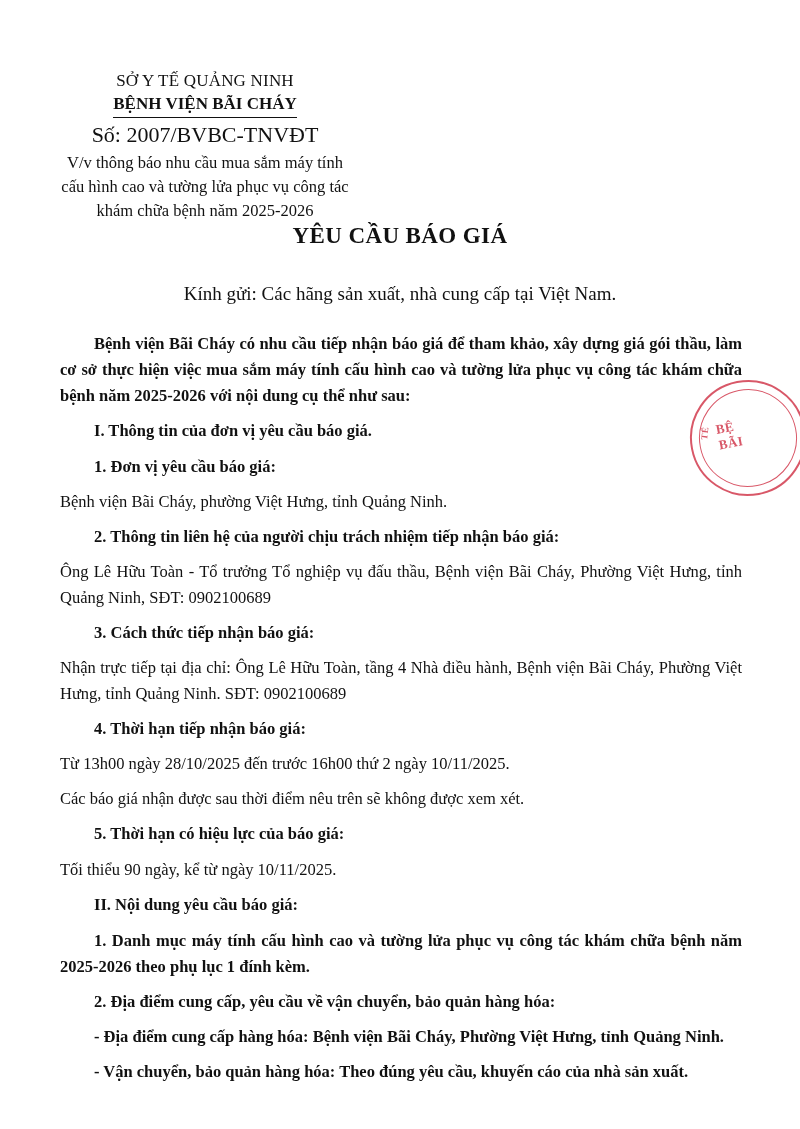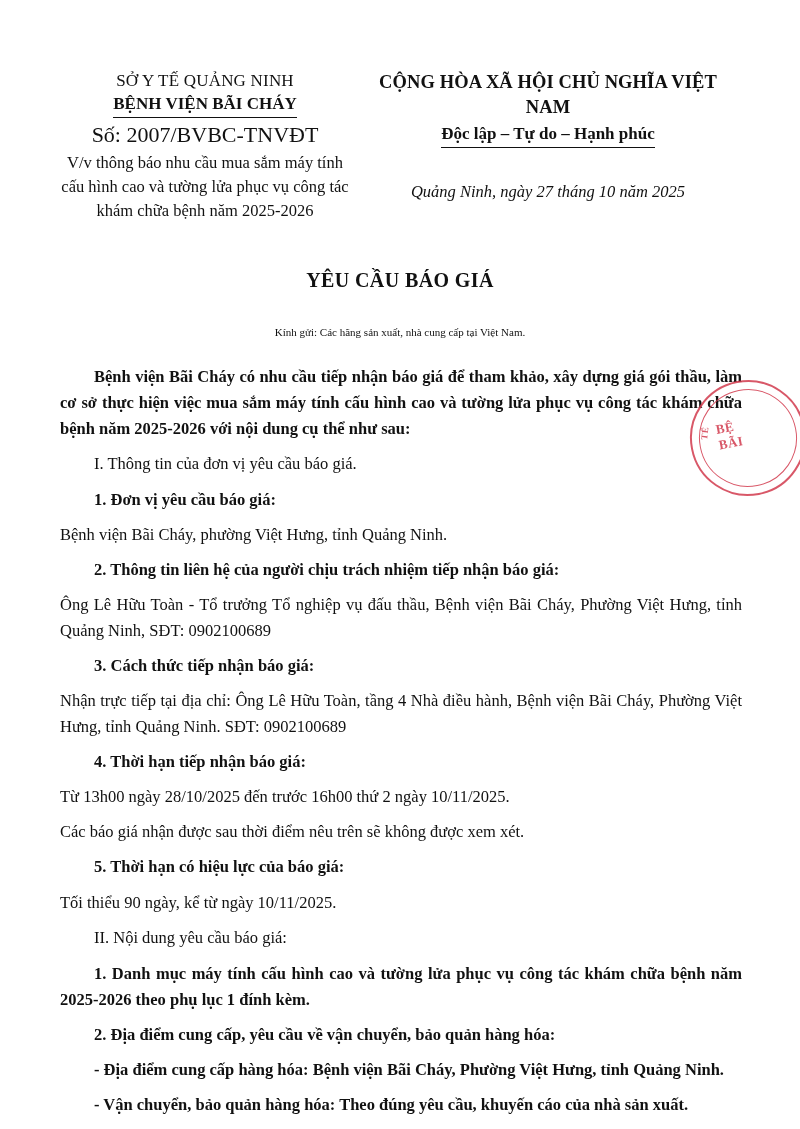--- a/index.html
+++ b/index.html
@@ -80,28 +80,27 @@
   }
   .place-date {
     font-style: italic;
     font-size: 16.5px;
     margin-top: 34px;
   }
 
   
   .doc-title {
     text-align: center;
-    font-size: 20px;
+    font-size: 23px;
     font-weight: bold;
     letter-spacing: 0.4px;
-    margin-top: 46px;
   }
   .recipient {
     text-align: center;
-    font-size: 11px;
+    font-size: 19px;
     margin-top: 34px;
   }
 
   
   .body {
     padding: 0 58px 0 60px;
     box-sizing: border-box;
     margin-top: 26px;
   }
   p.para {
@@ -109,21 +108,21 @@
     line-height: 1.58;
     margin: 0 0 9px 0;
     text-align: justify;
     text-justify: inter-word;
   }
   p.indent {
     text-indent: 34px;
     font-weight: bold;
   }
   p.heading {
-    font-weight: normal;
+    font-weight: bold;
     text-indent: 34px;
     margin-bottom: 10px;
   }
 
   
   .seal {
     position: absolute;
     right: -6px;
     top: 380px;
     width: 116px;
@@ -167,25 +166,20 @@
 <body>
 
 <div class="page">
 
   <div class="header">
     <div class="header-left">
       <div class="org-line1">SỞ Y TẾ QUẢNG NINH</div>
       <div><span class="org-line2">BỆNH VIỆN BÃI CHÁY</span></div>
       <div class="doc-number">Số: 2007/BVBC-TNVĐT</div>
       <div class="doc-subject">V/v thông báo nhu cầu mua sắm máy tính cấu hình cao và tường lửa phục vụ công tác khám chữa bệnh năm 2025-2026</div>
-    </div>
-    <div class="header-right">
-      <div class="nation-line1">CỘNG HÒA XÃ HỘI CHỦ NGHĨA VIỆT NAM</div>
-      <div><span class="nation-line2">Độc lập – Tự do – Hạnh phúc</span></div>
-      <div class="place-date">Quảng Ninh, ngày 27 tháng 10 năm 2025</div>
     </div>
   </div>
 
   <div class="doc-title">YÊU CẦU BÁO GIÁ</div>
   <div class="recipient">Kính gửi: Các hãng sản xuất, nhà cung cấp tại Việt Nam.</div>
 
   <div class="body">
     <p class="para indent">Bệnh viện Bãi Cháy có nhu cầu tiếp nhận báo giá để tham khảo, xây dựng giá gói thầu, làm cơ sở thực hiện việc mua sắm máy tính cấu hình cao và tường lửa phục vụ công tác khám chữa bệnh năm  2025-2026 với nội dung cụ thể như sau:</p>
     <p class="para heading">I. Thông tin của đơn vị yêu cầu báo giá.</p>
     <p class="para indent">1. Đơn vị yêu cầu báo giá:</p>

